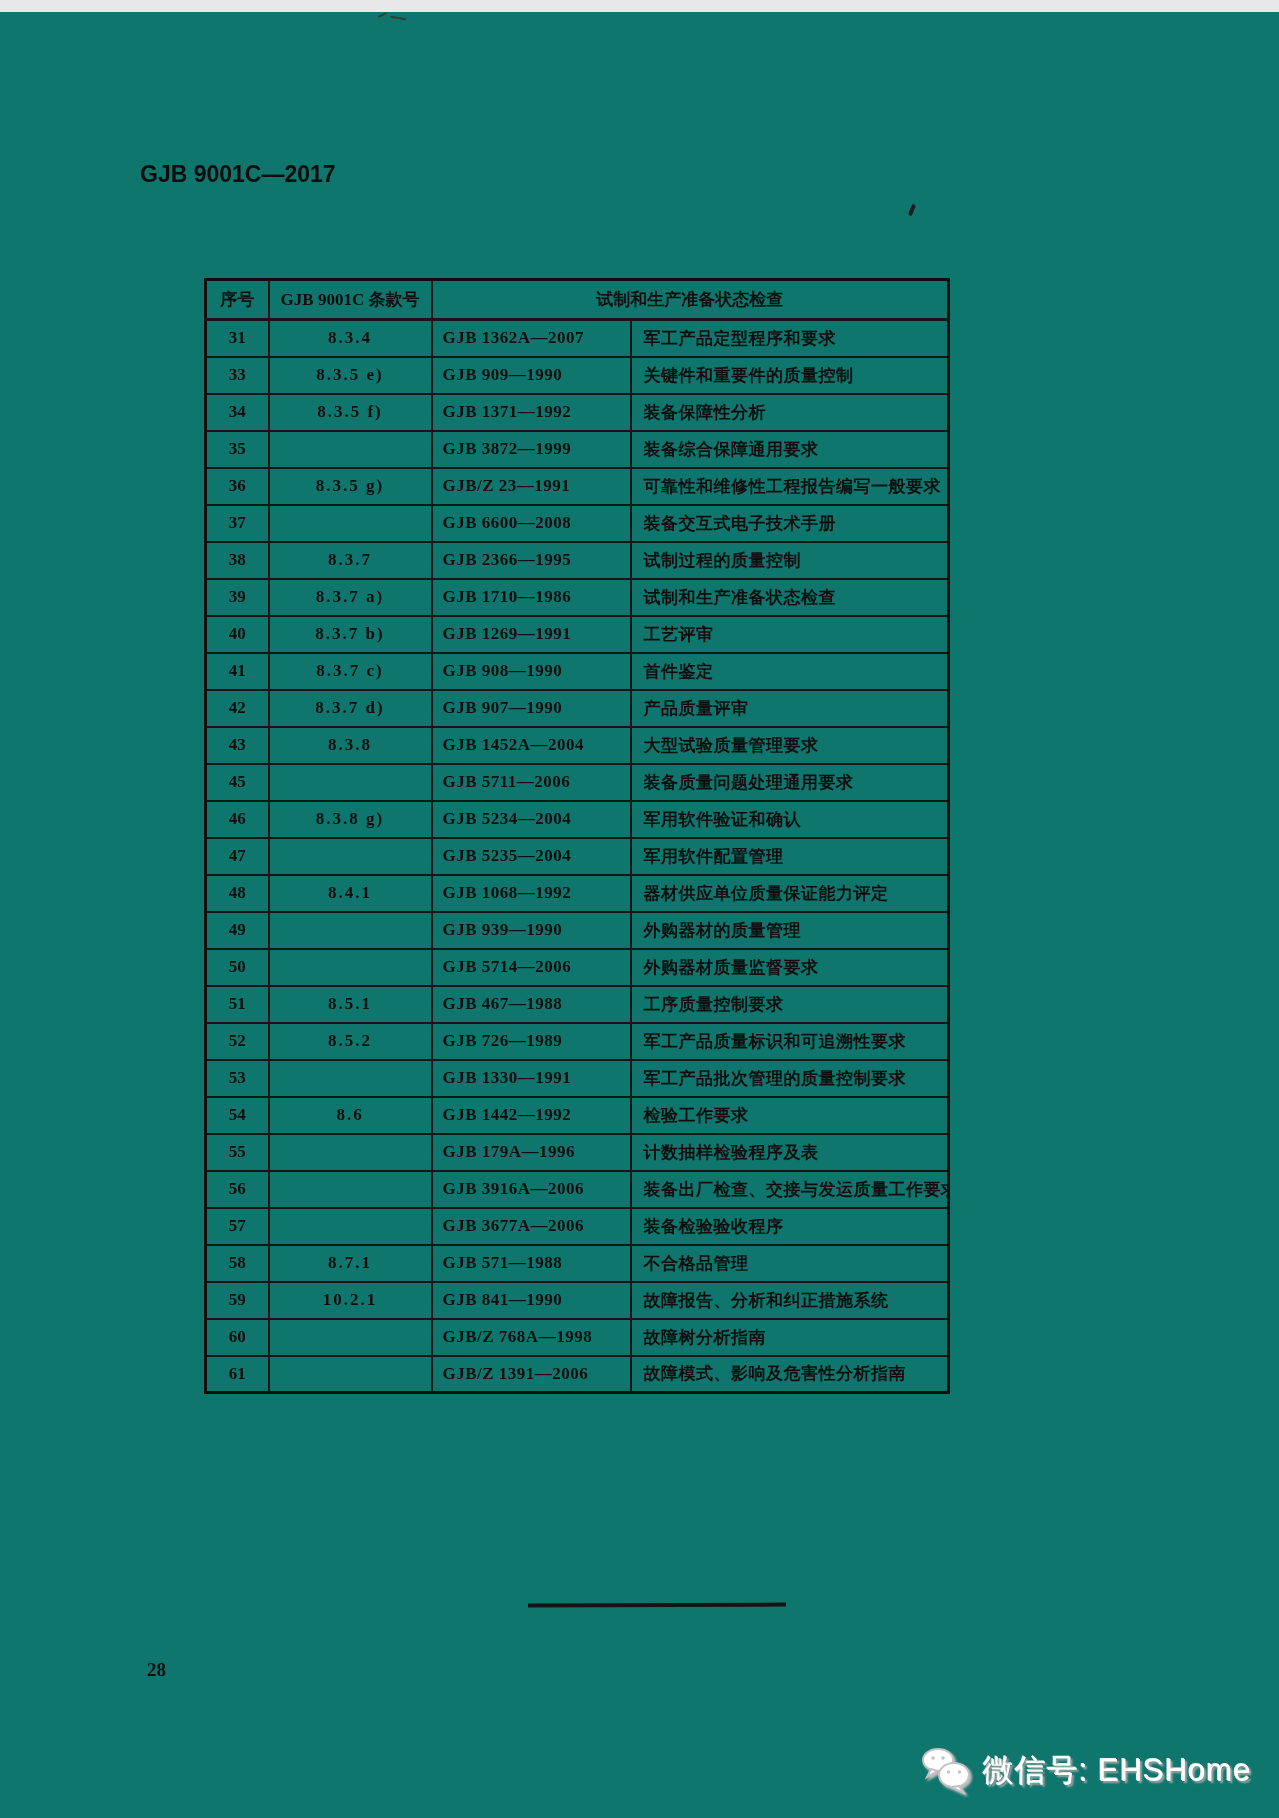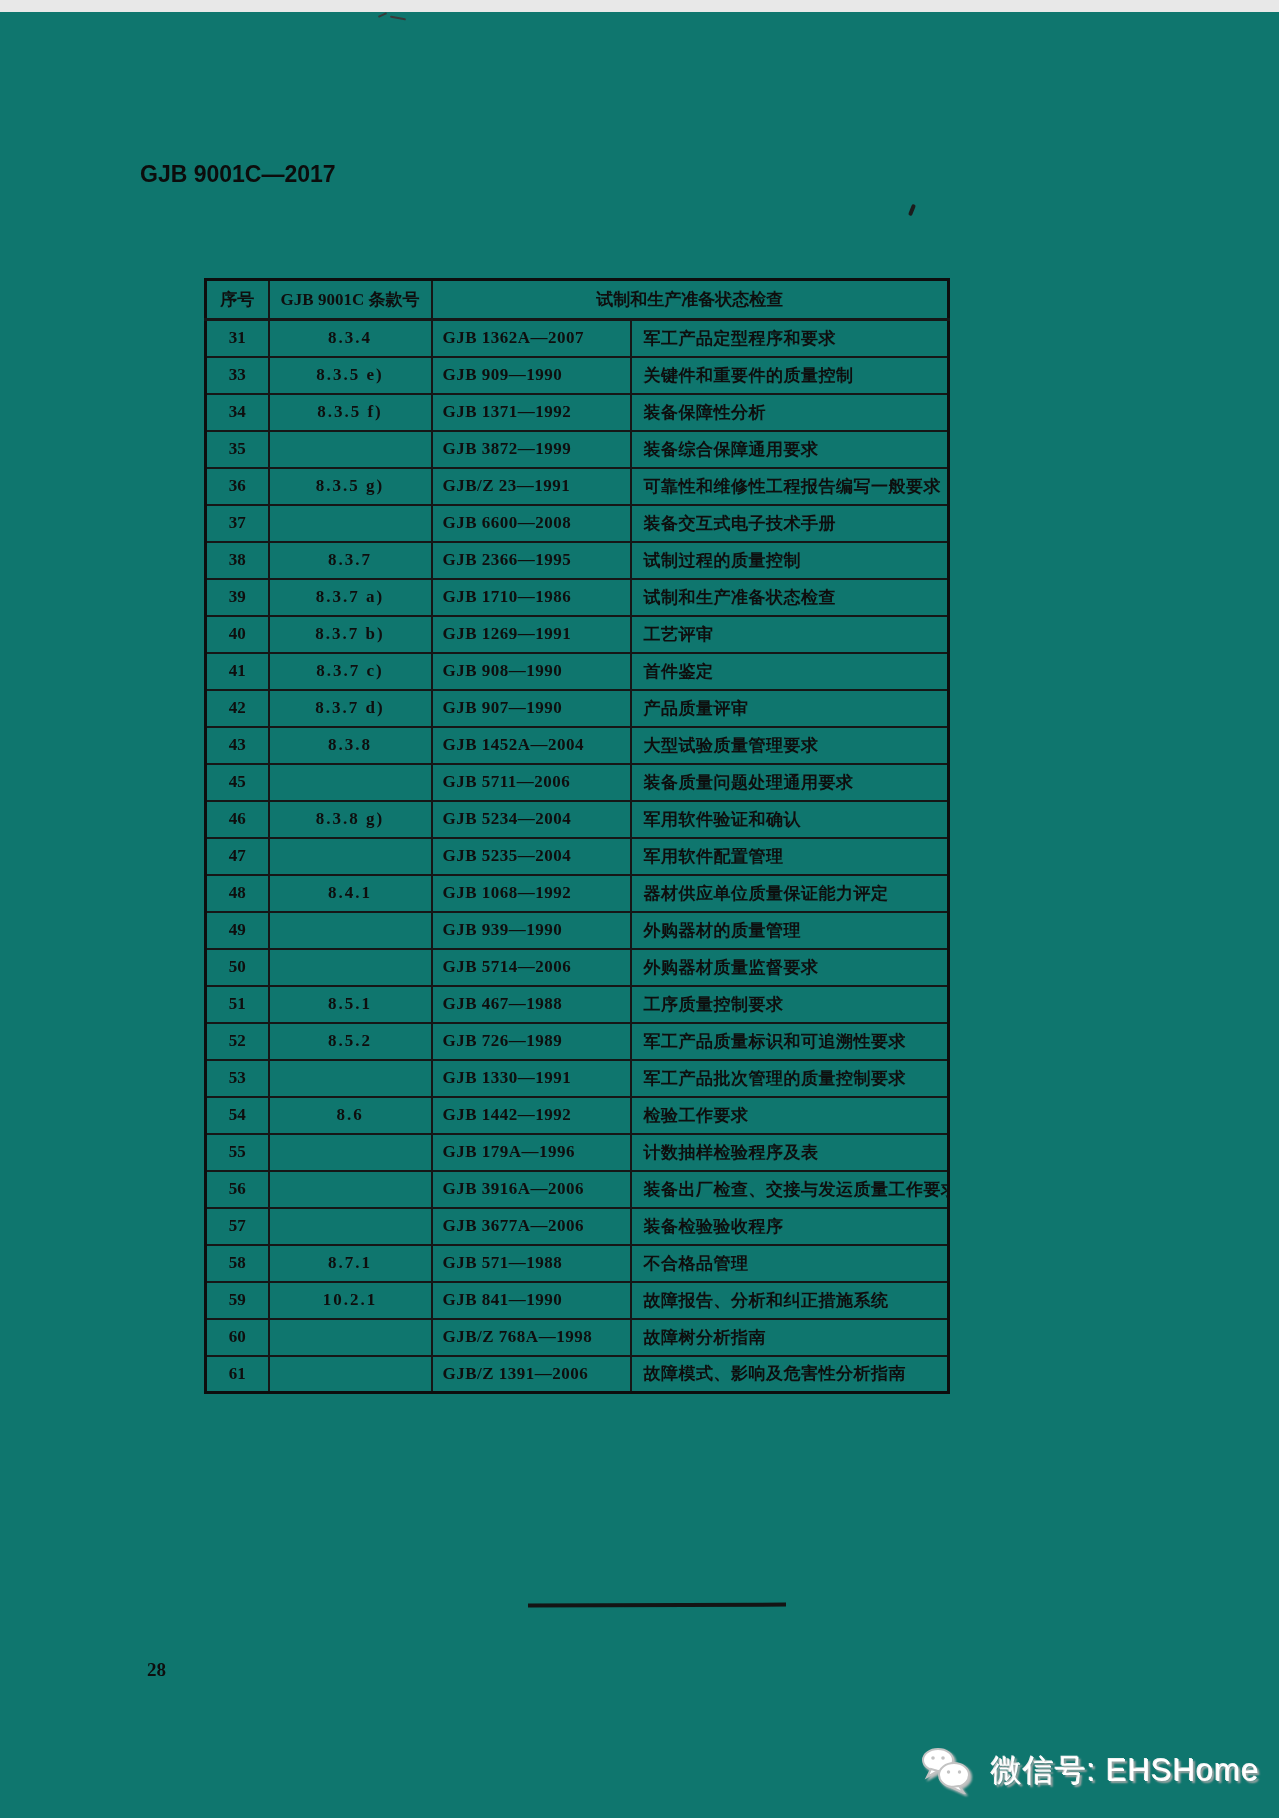--- a/index.html
+++ b/index.html
@@ -57,21 +57,21 @@
   .footer-line {
     position:absolute; left:528px; top:1591px; width:258px; height:4px;
     background:#141414; transform:rotate(-0.2deg);
   }
   .page-number {
     position:absolute; left:147px; top:1647px;
     font-weight:bold; font-size:19px; color:#0e0e0e;
   }
   .watermark {
     position:absolute; left:921px; top:1736px;
-    display:flex; align-items:center; gap:18px;
+    display:flex; align-items:center; gap:10px;
   }
   .watermark .wm-text {
     font-family:"Liberation Sans","DejaVu Sans",sans-serif;
     font-size:31px; color:#ffffff;
     text-shadow:2px 2px 2px #a8a8a8, -1px -1px 0 #f2f2f2;
     letter-spacing:1px;
   }
   .wm-icon { filter:drop-shadow(2px 2px 1px #bdbdbd); }
 </style>
 </head>

